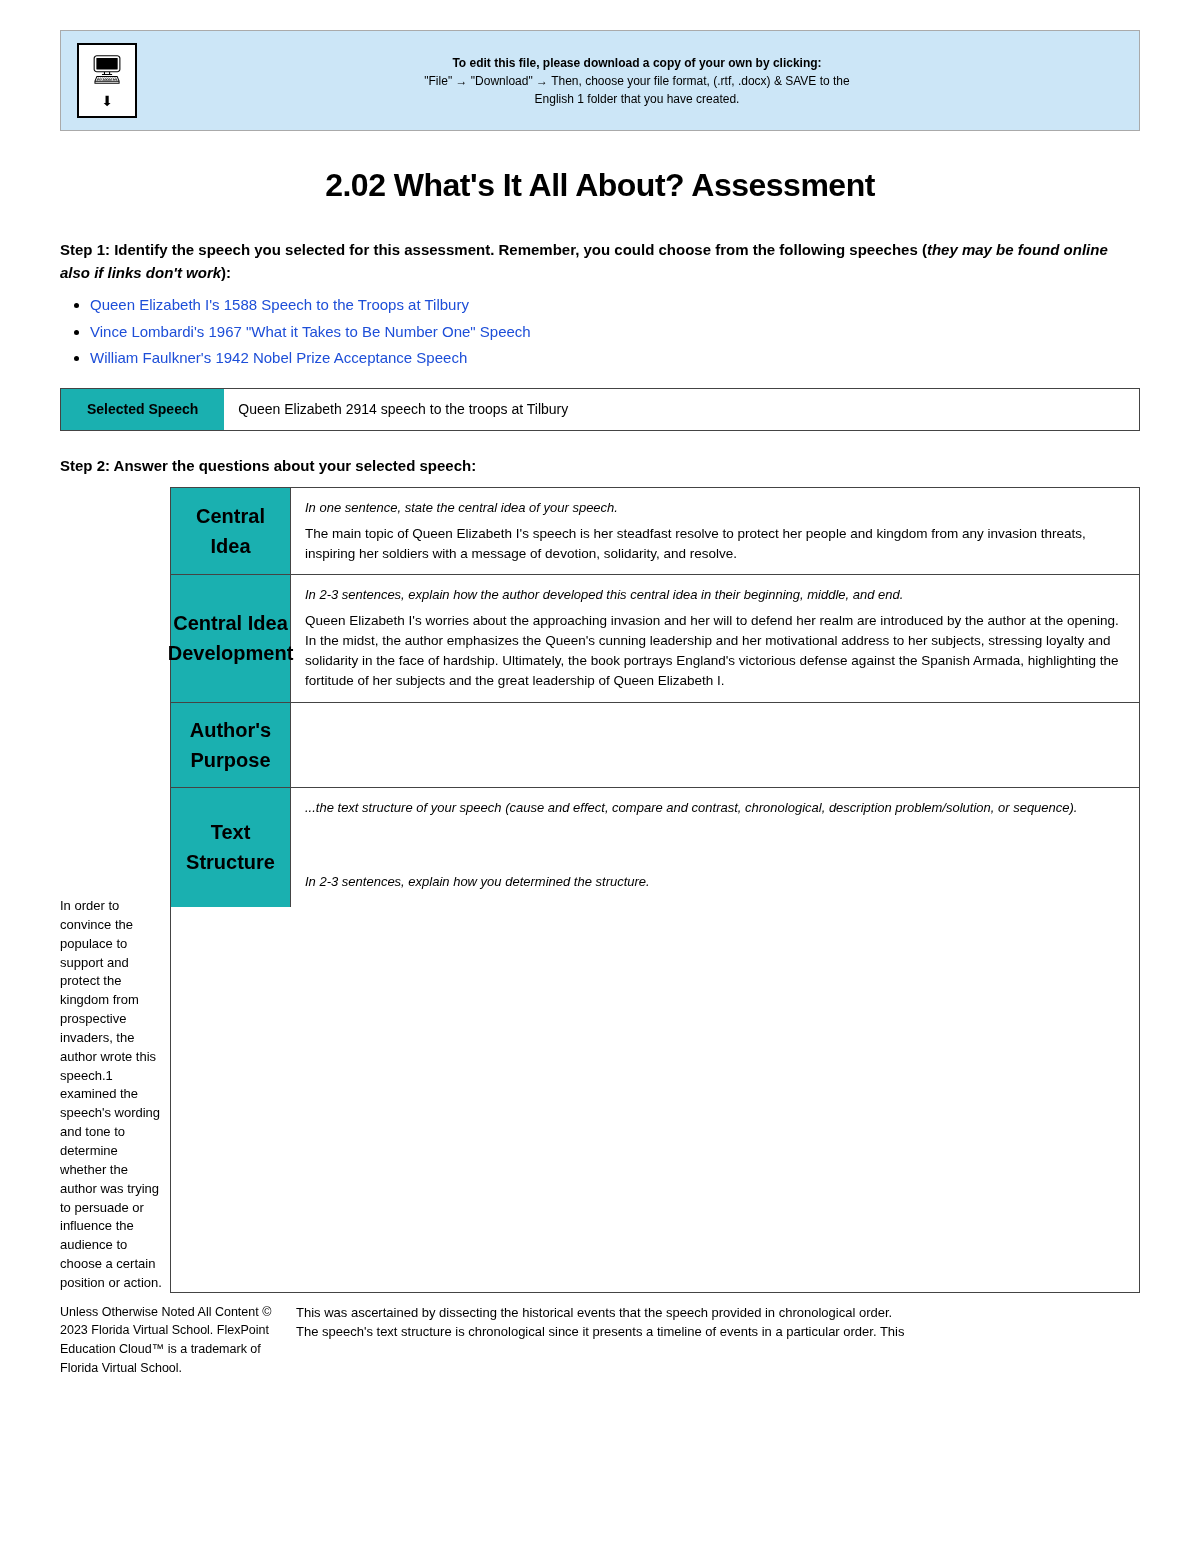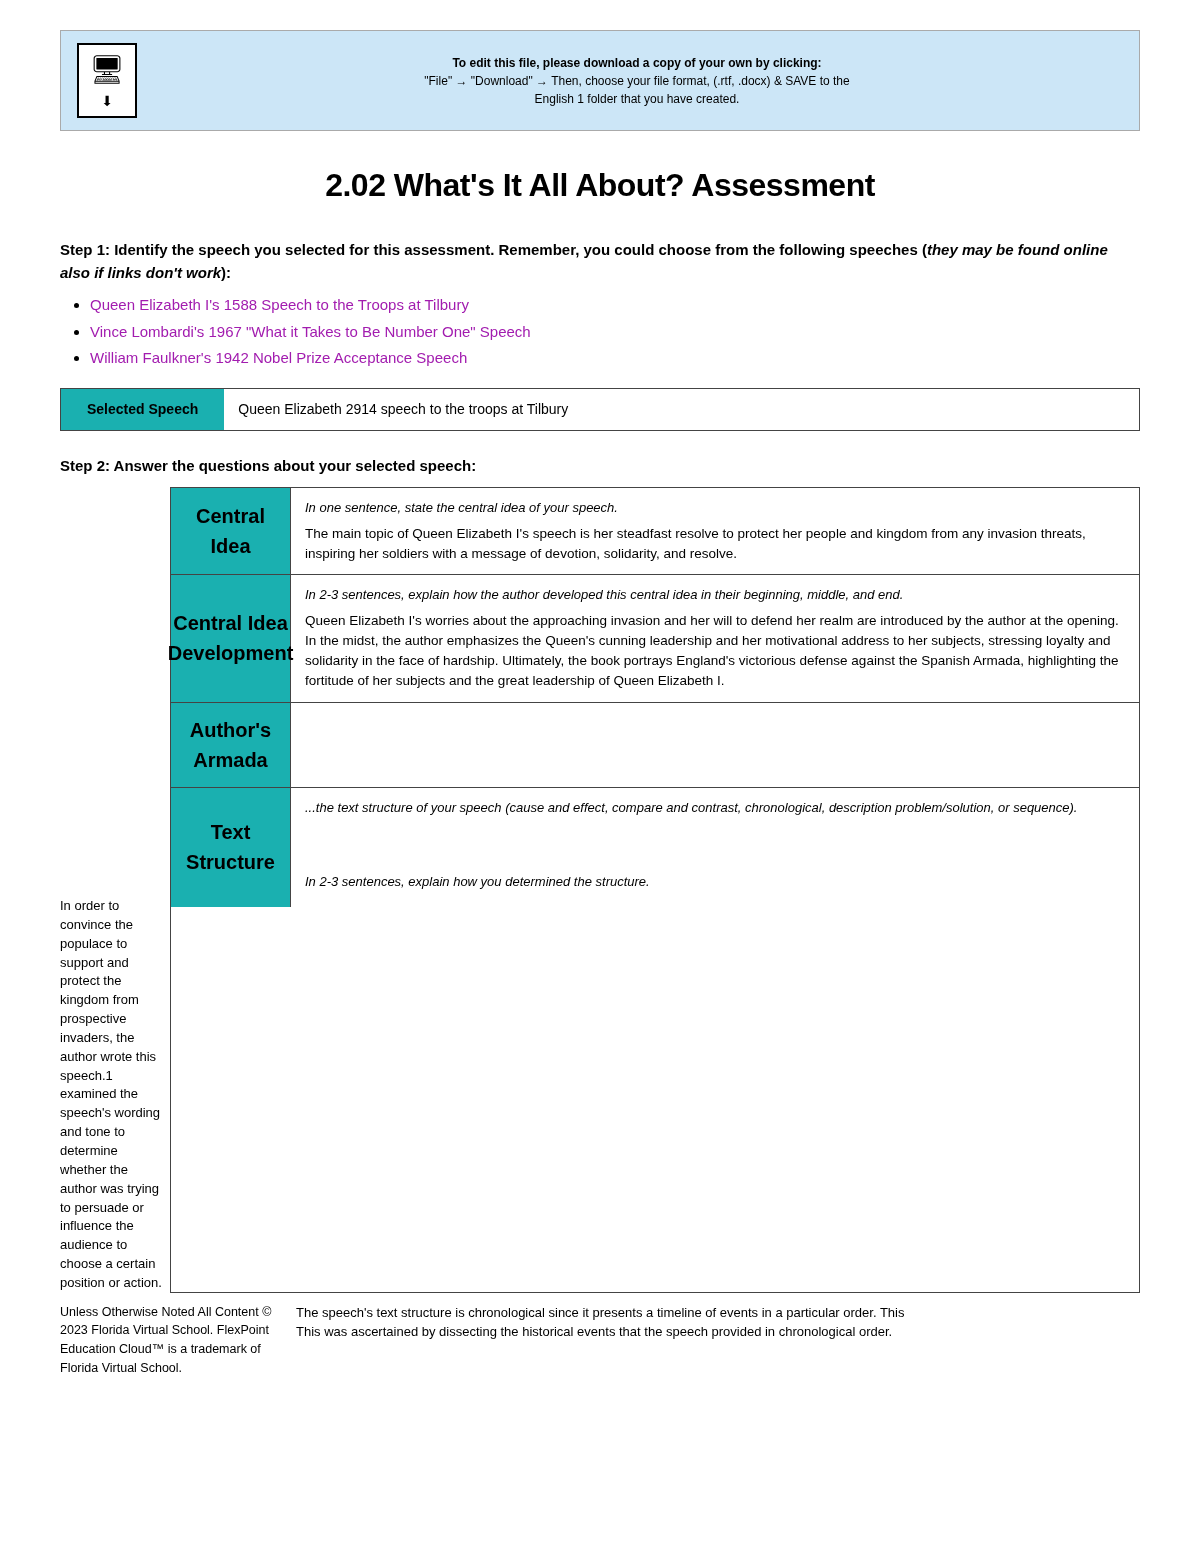--- a/index.html
+++ b/index.html
@@ -71,21 +71,21 @@
     
     .speech-list {
       list-style: disc;
       padding-left: 30px;
       margin: 10px 0 18px 0;
     }
     .speech-list li {
       margin-bottom: 4px;
     }
     .speech-list a {
-      color: #a21caf;
+      color: #1d4ed8;
       text-decoration: none;
     }
 
     
     .selected-speech-table {
       border: 1.5px solid #444;
       display: flex;
       margin-bottom: 24px;
       width: 100%;
     }
@@ -247,21 +247,21 @@
 
     <div class="assessment-row">
       <div class="row-header">Central Idea Development</div>
       <div class="row-content">
         <span class="prompt">In 2-3 sentences, explain how the author developed this central idea in their beginning, middle, and end.</span>
         <span>Queen Elizabeth I's worries about the approaching invasion and her will to defend her realm are introduced by the author at the opening. In the midst, the author emphasizes the Queen's cunning leadership and her motivational address to her subjects, stressing loyalty and solidarity in the face of hardship. Ultimately, the book portrays England's victorious defense against the Spanish Armada, highlighting the fortitude of her subjects and the great leadership of Queen Elizabeth I.</span>
       </div>
     </div>
 
     <div class="assessment-row">
-      <div class="row-header">Author's Armada</div>
+      <div class="row-header">Author's Purpose</div>
       <div class="row-content" style="min-height: 80px;">
         <span class="prompt"></span>
       </div>
     </div>
 
     <div class="assessment-row">
       <div class="row-header">Text Structure</div>
       <div class="row-content">
         <span class="prompt text-structure-partial">...the text structure of your speech (cause and effect, compare and contrast, chronological, description problem/solution, or sequence).</span>
         <br>
@@ -275,17 +275,17 @@
 
   </div>
 </div>
 
 <div class="footer-section">
   <div class="footer-content">
     <div class="footer-left">
       <span>Unless Otherwise Noted All Content © 2023 Florida Virtual School. FlexPoint Education Cloud™ is a trademark of Florida Virtual School.</span>
     </div>
     <div class="footer-right">
+      <p>This was ascertained by dissecting the historical events that the speech provided in chronological order.</p>
       <p>The speech's text structure is chronological since it presents a timeline of events in a particular order. This</p>
-      <p>This was ascertained by dissecting the historical events that the speech provided in chronological order.</p>
     </div>
   </div>
 </div>
 
 </body></html>

